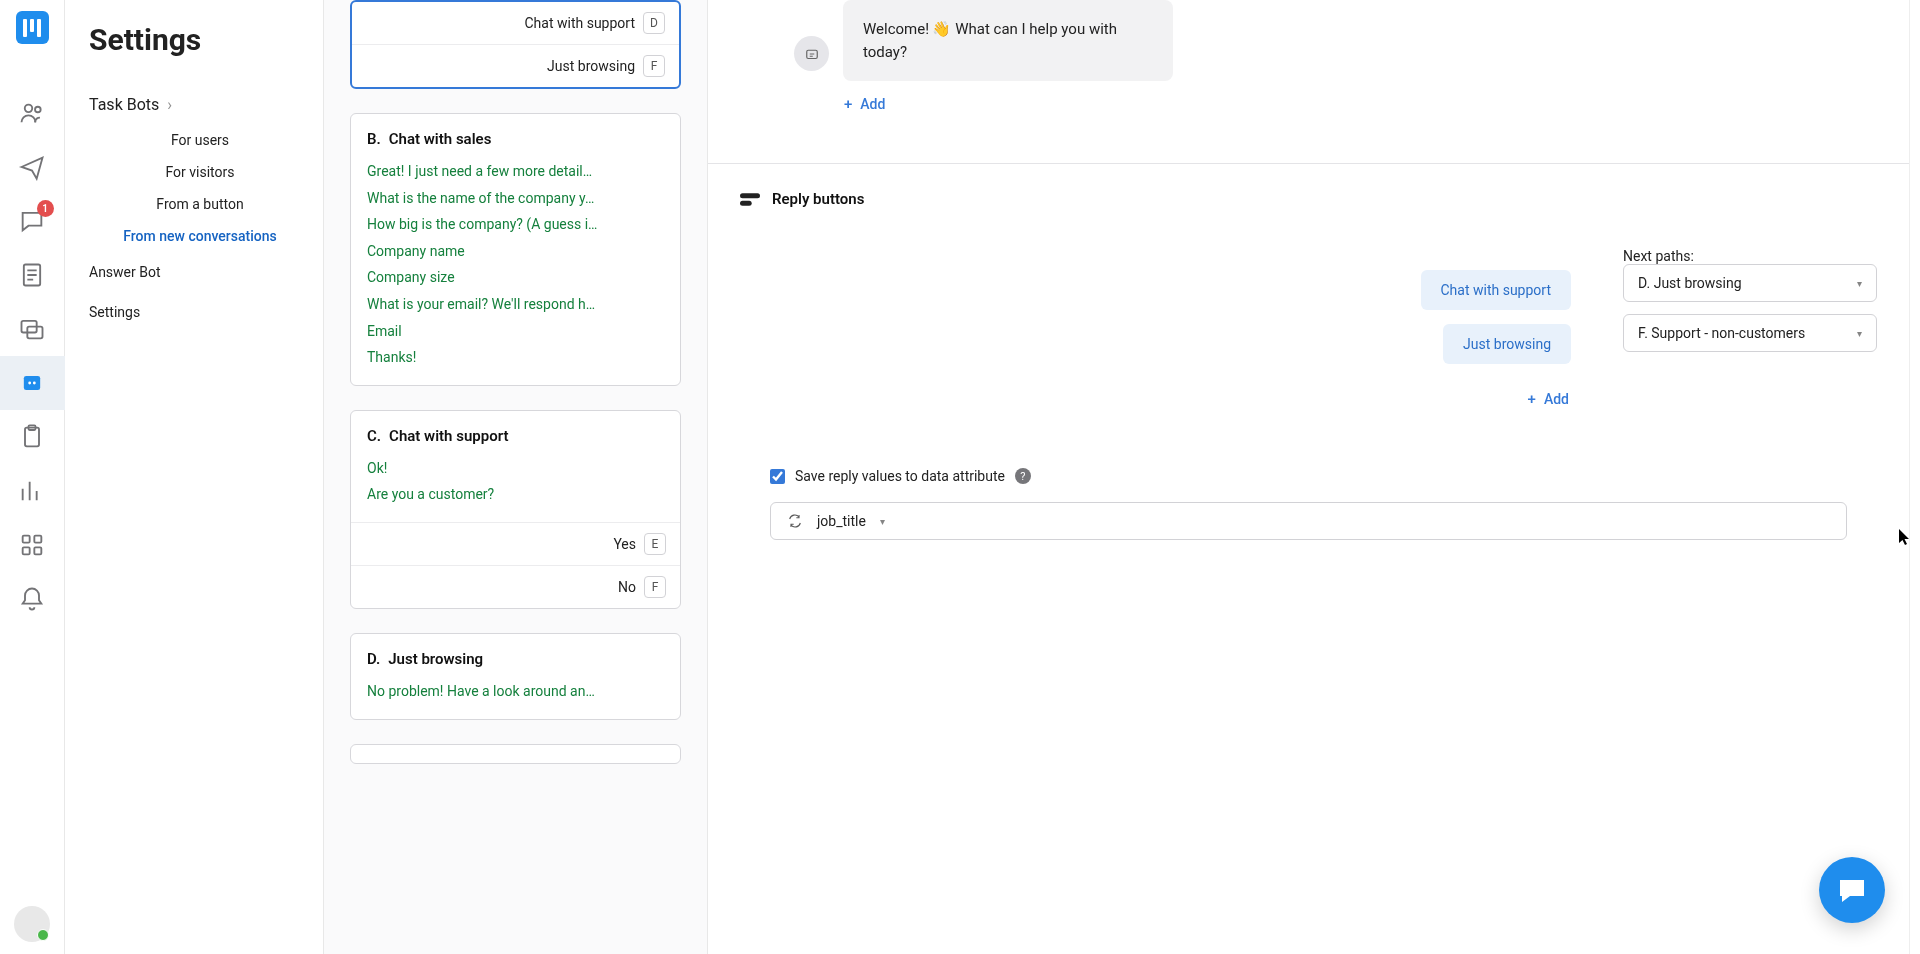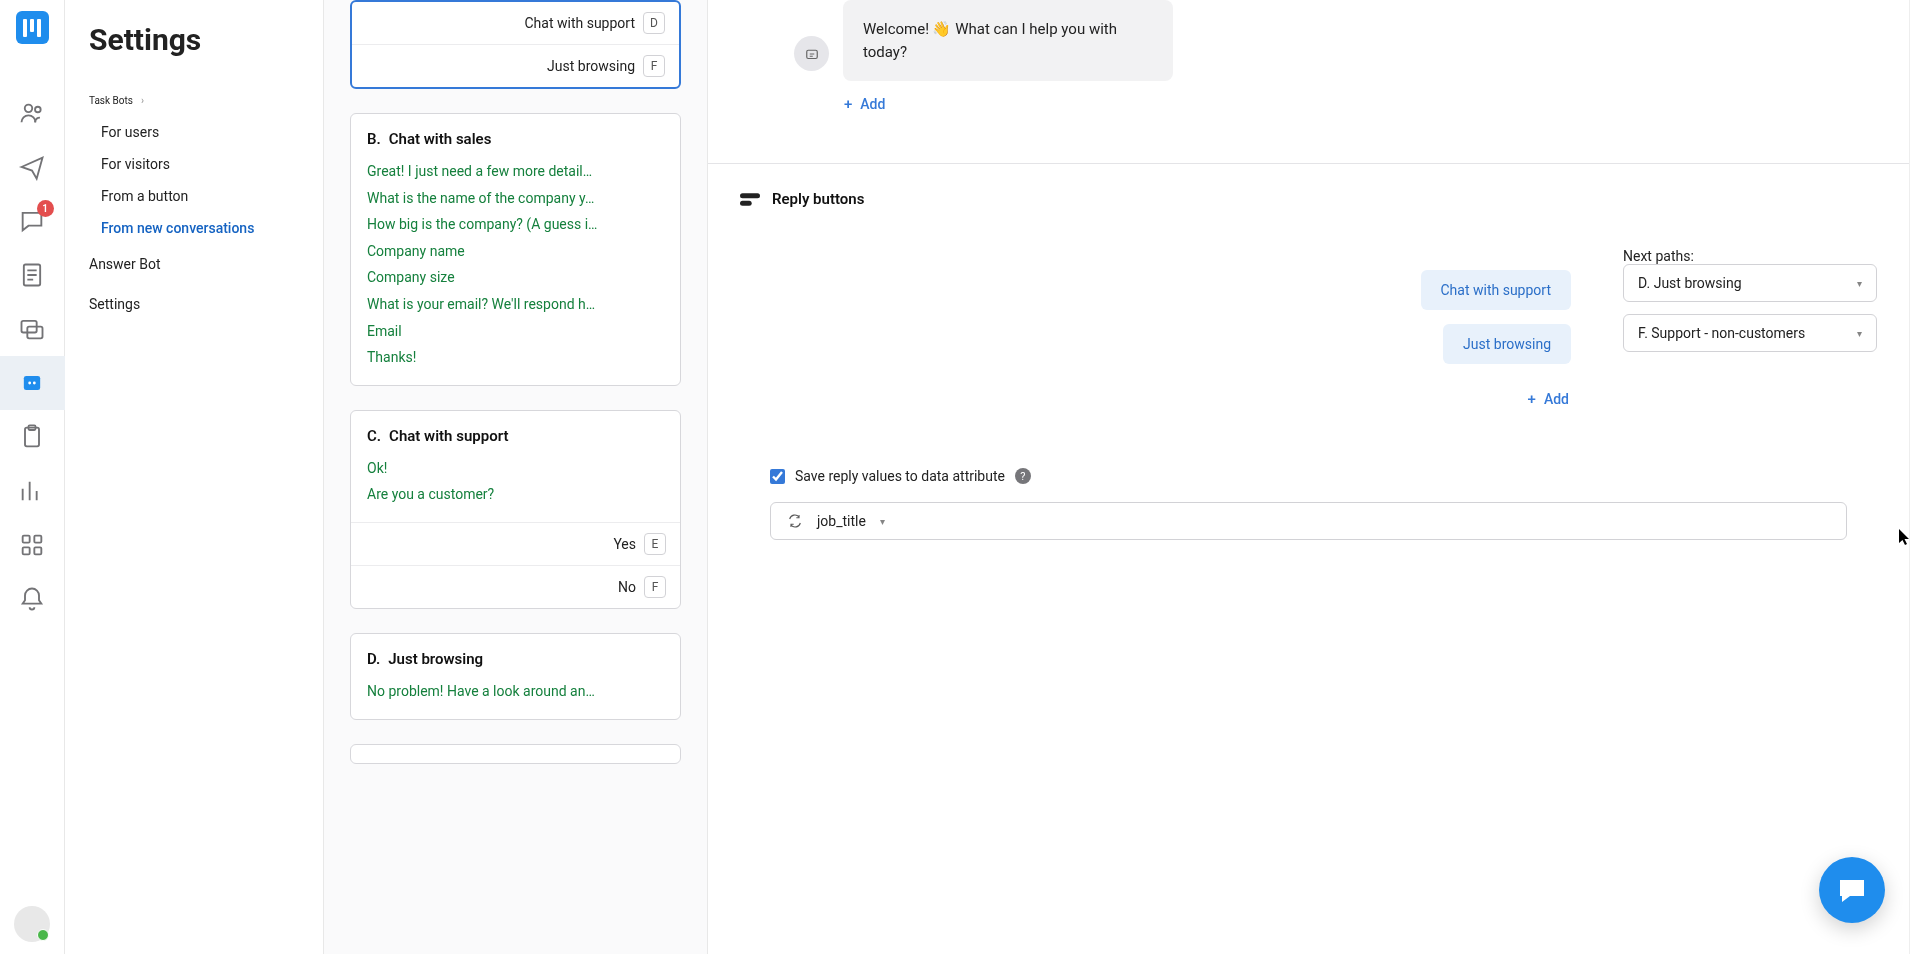--- a/index.html
+++ b/index.html
@@ -11,23 +11,23 @@
     .rail-icon { width: 65px; height: 54px; display: flex; align-items: center; justify-content: center; color: #737376; position: relative; cursor: pointer; }
     .rail-icon svg { width: 28px; height: 28px; stroke: currentColor; fill: none; stroke-width: 1.6; }
     .rail-icon.active { background: #ebf0f5; }
     .rail-icon.active svg { stroke: #1f8ded; fill: #1f8ded; }
     .rail-badge { position: absolute; top: 6px; right: 11px; width: 17px; height: 17px; background: #e34e4e; color: #fff; font-size: 10px; border-radius: 50%; display: flex; align-items: center; justify-content: center; font-weight: 600; }
     .rail-avatar { width: 36px; height: 36px; background: #e8e8e8; border-radius: 50%; position: absolute; bottom: 12px; left: 14px; }
     .rail-avatar::after { content: ""; position: absolute; bottom: 1px; right: 1px; width: 10px; height: 10px; background: #4ab74a; border-radius: 50%; border: 1.5px solid #fff; }
     
     .sidebar { width: 259px; background: #fff; border-right: 1px solid #e8e8e8; display: flex; flex-direction: column; padding-top: 22px; }
     .sidebar-title { font-size: 30px; font-weight: 700; color: #222; padding: 0 24px 28px; }
-    .nav-item { display: flex; align-items: center; padding: 10px 24px; color: #222; font-size: 10px; cursor: pointer; }
+    .nav-item { display: flex; align-items: center; padding: 10px 24px; color: #222; font-size: 16px; cursor: pointer; }
     .nav-item.section .chev { margin-left: 8px; opacity: .5; }
-    .nav-sub { padding: 8px 24px 8px 36px; font-size: 14px; color: #222; cursor: pointer; }
+    .nav-sub { padding: 8px 24px 8px 36px; font-size: 14px; color: #222; cursor: pointer; text-align: center; }
     .nav-sub.sel { color: #1563c2; font-weight: 500; }
     .nav-main { padding: 12px 24px; font-size: 14px; color: #222; cursor: pointer; }
     
     .col-mid { width: 384px; background: #fafafb; border-right: 1px solid #e8e8e8; padding: 0 26px; overflow-y: auto; }
     .card { background: #fff; border: 1px solid #d7d7db; border-radius: 6px; margin-bottom: 24px; }
     .card.active { border: 2px solid #3579d8; }
     .card-first { padding-bottom: 0; }
     .card-row-top { padding: 10px 14px; display: flex; align-items: center; justify-content: flex-end; font-size: 14px; color: #222; border-top: 1px solid #ececee; }
     .card-row-top:first-child { border-top: none; }
     .card-row-top .tag { margin-left: 8px; }

